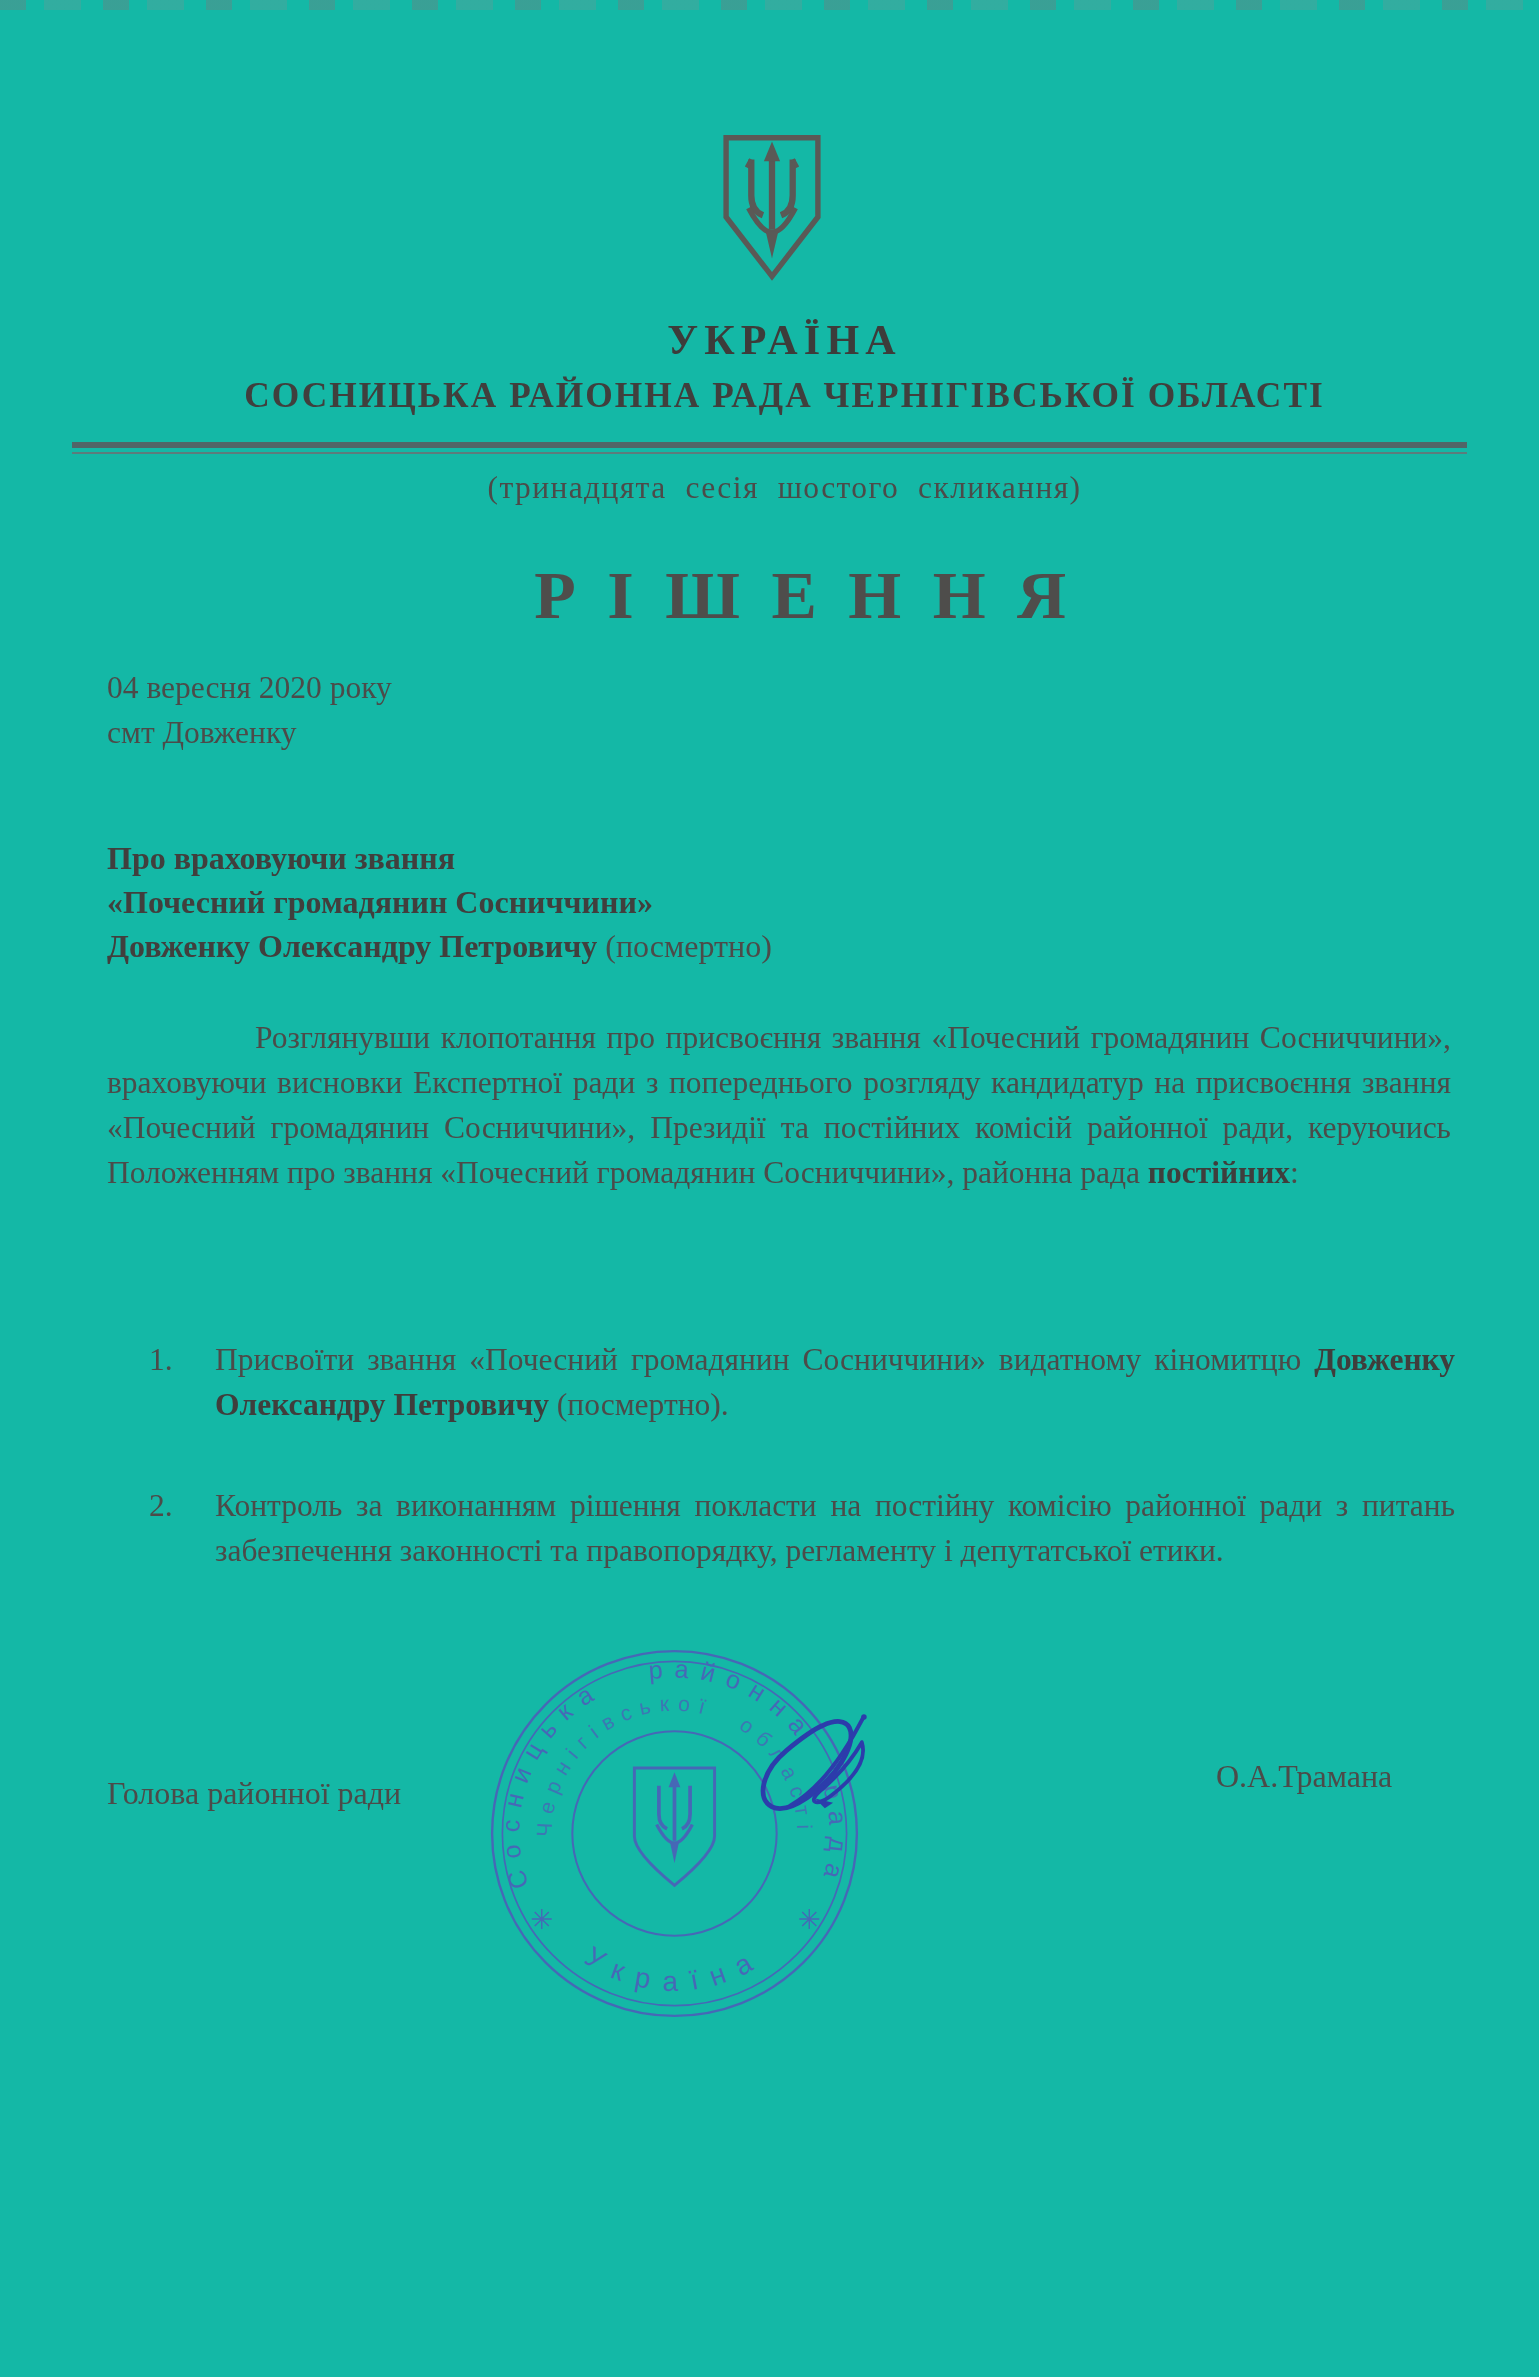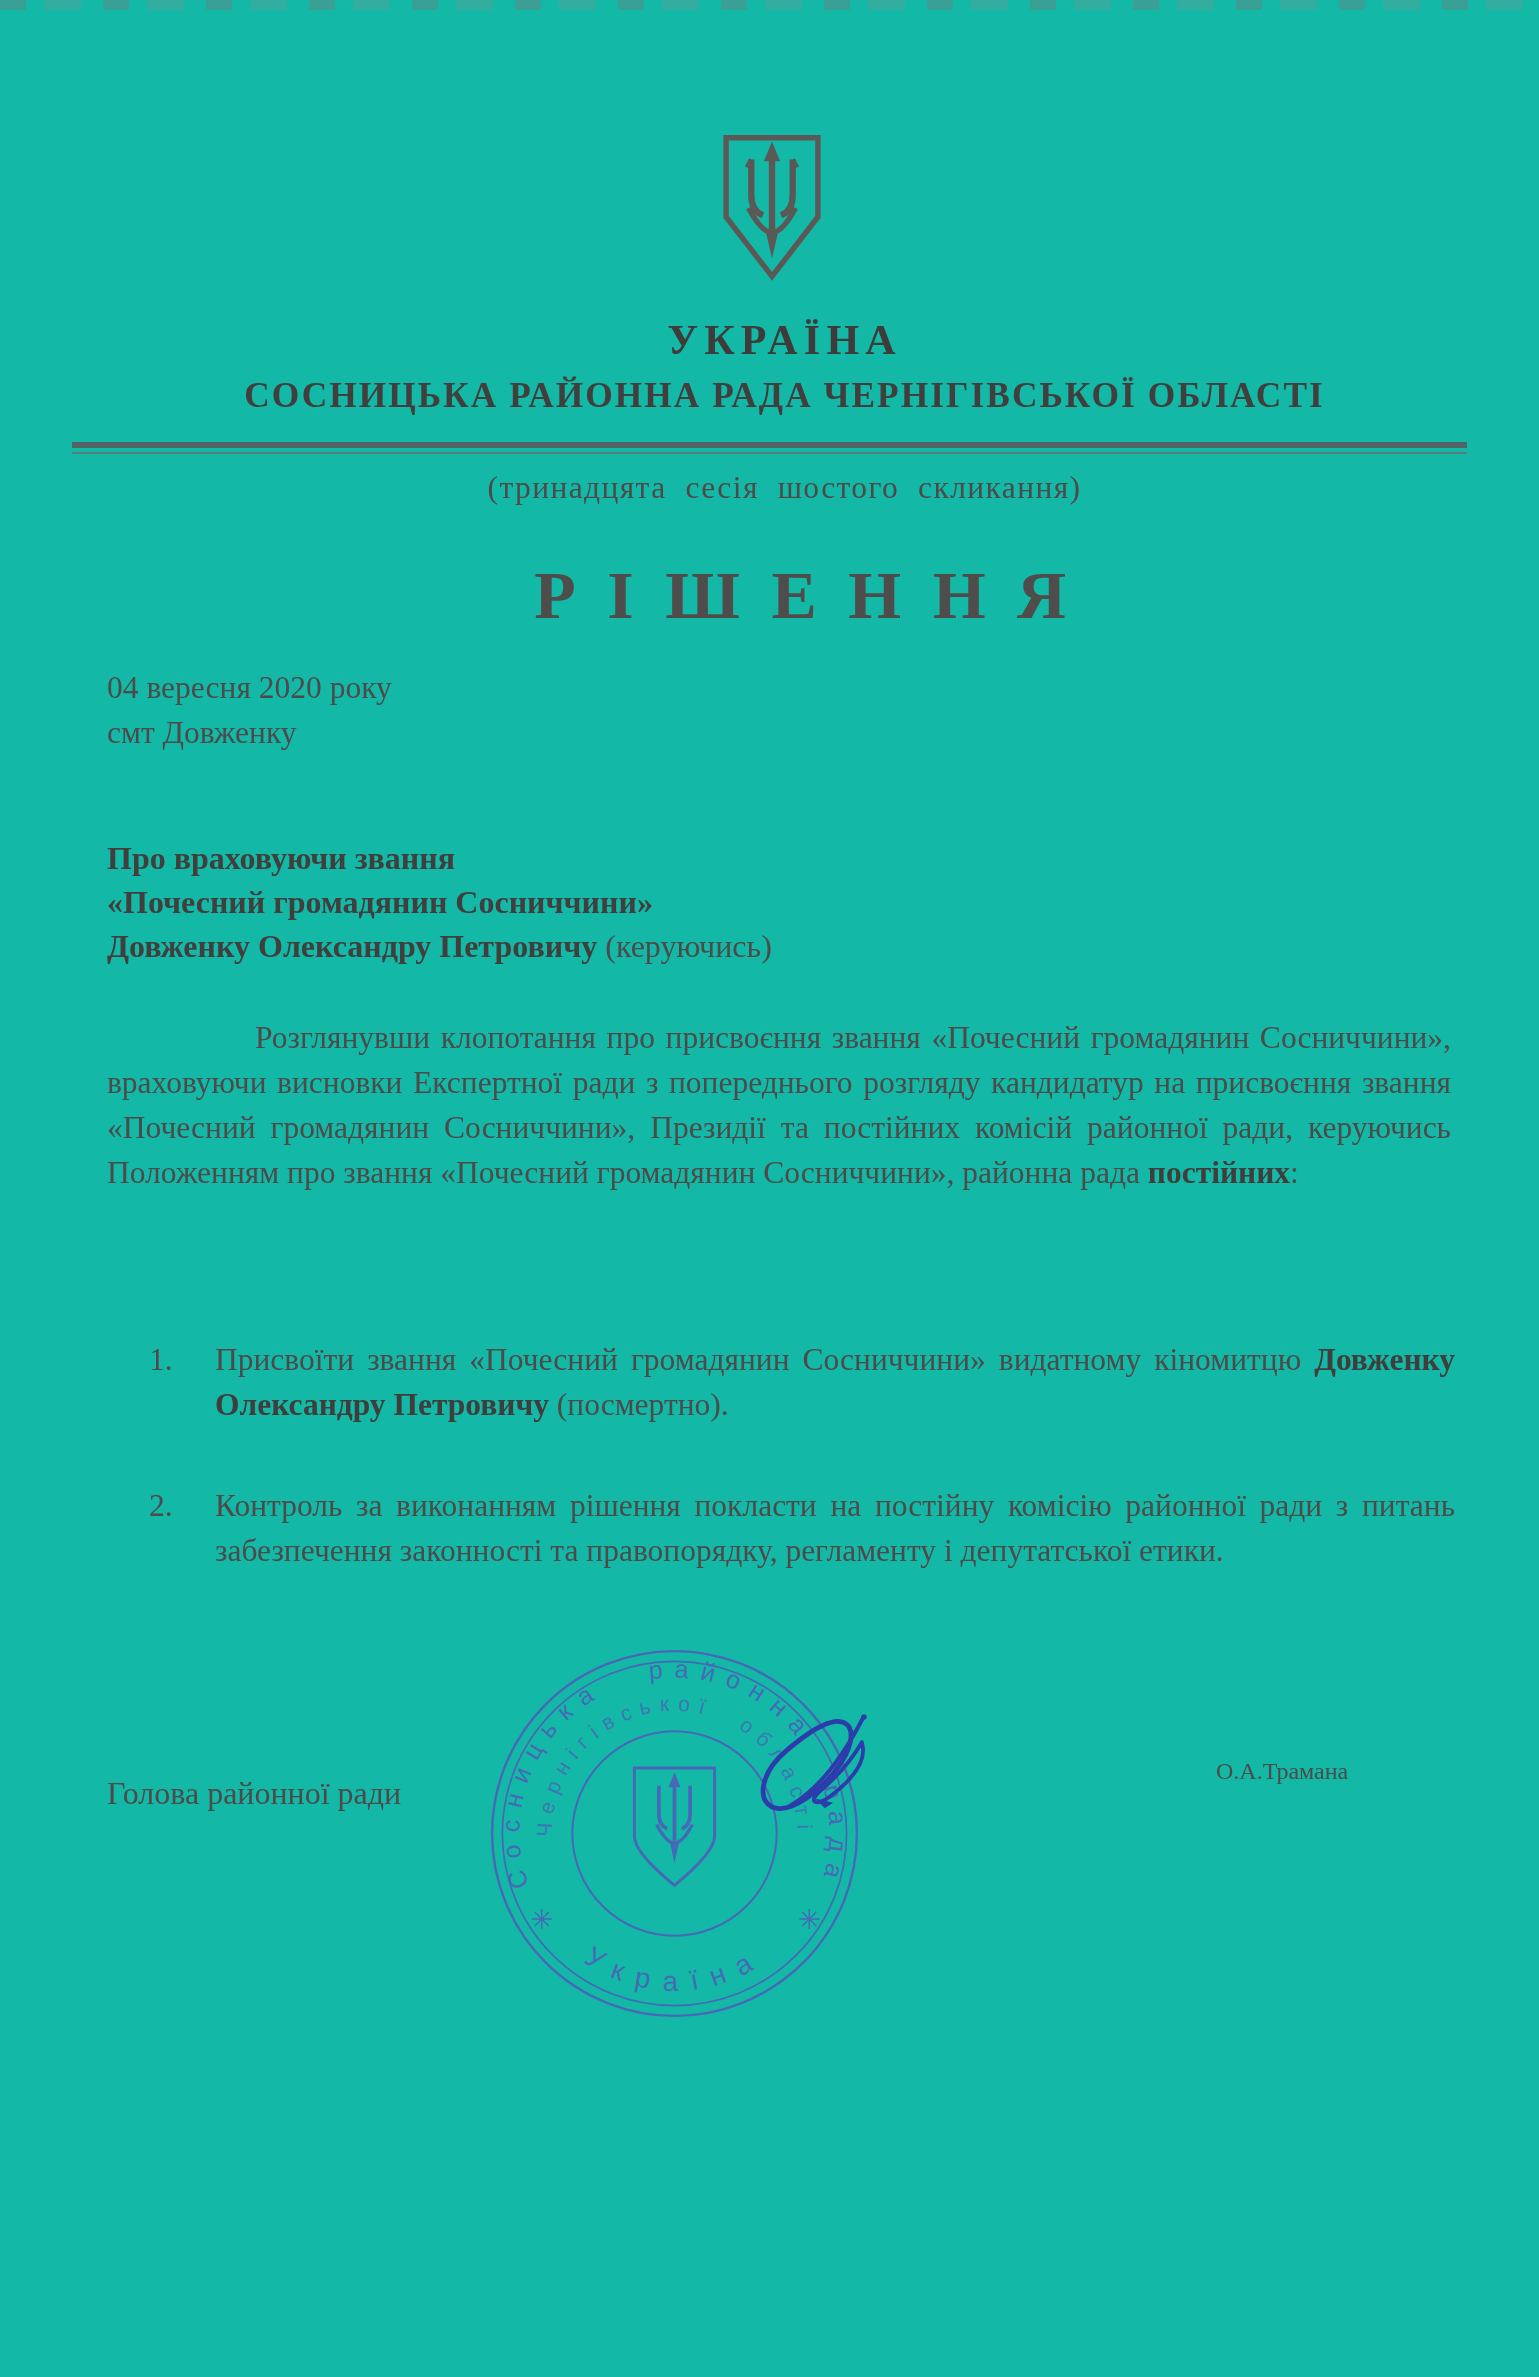--- a/index.html
+++ b/index.html
@@ -44,21 +44,21 @@
     color:#4c4b49;margin:0;
   }
   .preamble b{color:#3f3e3c;}
   .decision-list{position:absolute;left:107px;top:1337px;width:1348px;}
   .list-item{position:relative;padding-left:108px;box-sizing:border-box;
     font-size:31.5px;line-height:45px;text-align:justify;color:#4c4b49;}
   .list-item + .list-item{margin-top:56px;}
   .li-num{position:absolute;left:42px;top:0;}
   .list-item b{color:#3f3e3c;}
   .sig-title{position:absolute;left:107px;top:1755px;font-size:32px;color:#4c4b49;margin-top:20px;}
-  .sig-name{position:absolute;left:1216px;top:1758px;font-size:24px;color:#4c4b49;}
+  .sig-name{position:absolute;left:1216px;top:1758px;font-size:32px;color:#4c4b49;}
   .stamp{position:absolute;left:488px;top:1647px;width:373px;height:373px;opacity:.93;}
   .stamp text{font-family:"Liberation Sans","DejaVu Sans",sans-serif;}
   .signature{position:absolute;left:741px;top:1697px;width:158px;height:151px;}
 </style>
 </head>
 <body>
 
 <div class="page">
 
   <div class="scan-strip"></div>
@@ -86,21 +86,21 @@
 
   <div class="header-center session" style="top: 470px;">(тринадцята  сесія  шостого  скликання)</div>
   <div class="header-center doc-type" style="top: 556px;">РІШЕННЯ</div>
 
   <div class="date-line">04 вересня 2020 року</div>
   <div class="place-line">смт Довженку</div>
 
   <div class="subject">
     <div>Про враховуючи звання</div>
     <div>«Почесний громадянин Сосниччини»</div>
-    <div><span>Довженку Олександру Петровичу</span><span class="normal"> (керуючись)</span></div>
+    <div><span>Довженку Олександру Петровичу</span><span class="normal"> (посмертно)</span></div>
   </div>
 
   <p class="preamble"><span>Розглянувши клопотання про присвоєння звання «Почесний громадянин Сосниччини», враховуючи висновки Експертної ради з попереднього розгляду кандидатур на присвоєння звання «Почесний громадянин Сосниччини», Президії та постійних комісій районної ради, керуючись Положенням про звання «Почесний громадянин Сосниччини», районна рада </span><b>постійних</b><span>:</span></p>
 
   <div class="decision-list">
     <div class="list-item">
       <span class="li-num">1.</span><span>Присвоїти звання «Почесний громадянин Сосниччини» видатному кіномитцю </span><b>Довженку Олександру Петровичу</b><span> (посмертно).</span>
     </div>
     <div class="list-item">
       <span class="li-num">2.</span><span>Контроль за виконанням рішення покласти на постійну комісію районної ради з питань забезпечення законності та правопорядку, регламенту і депутатської етики.</span>

